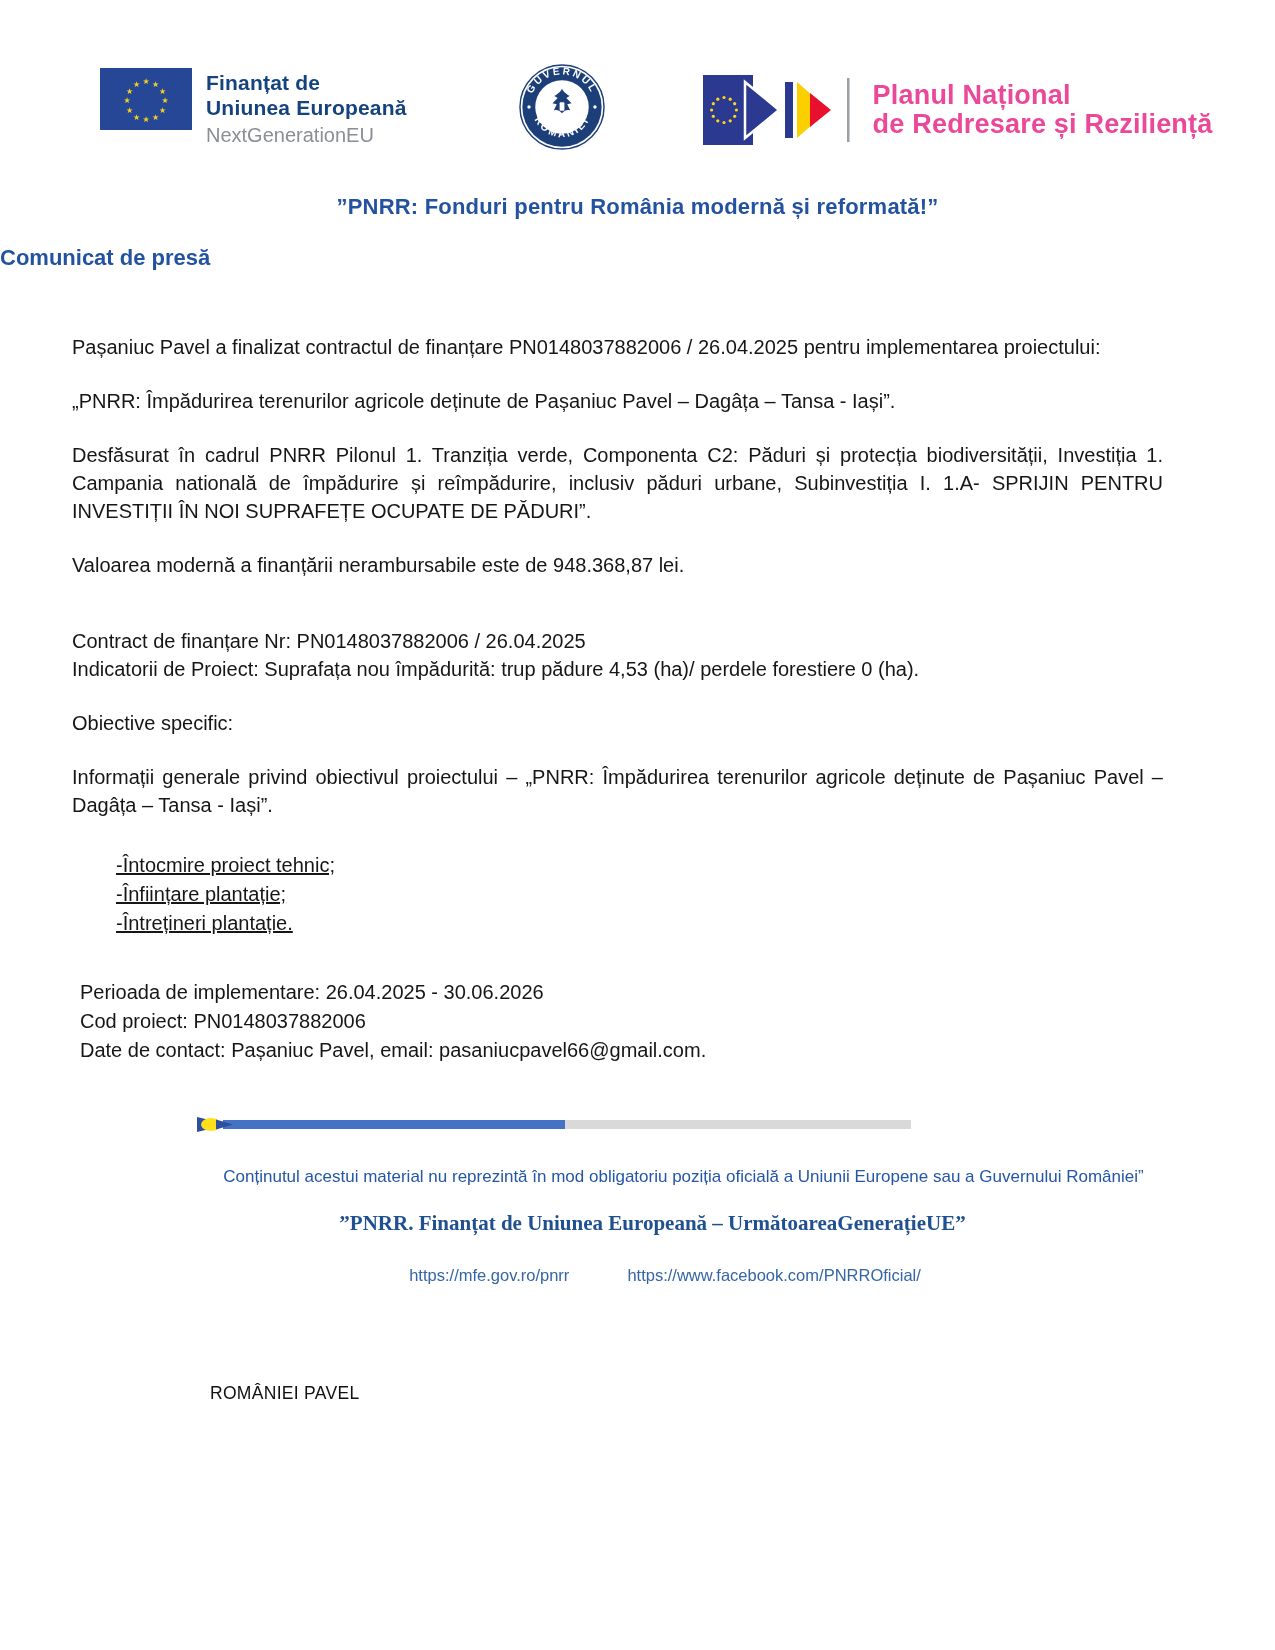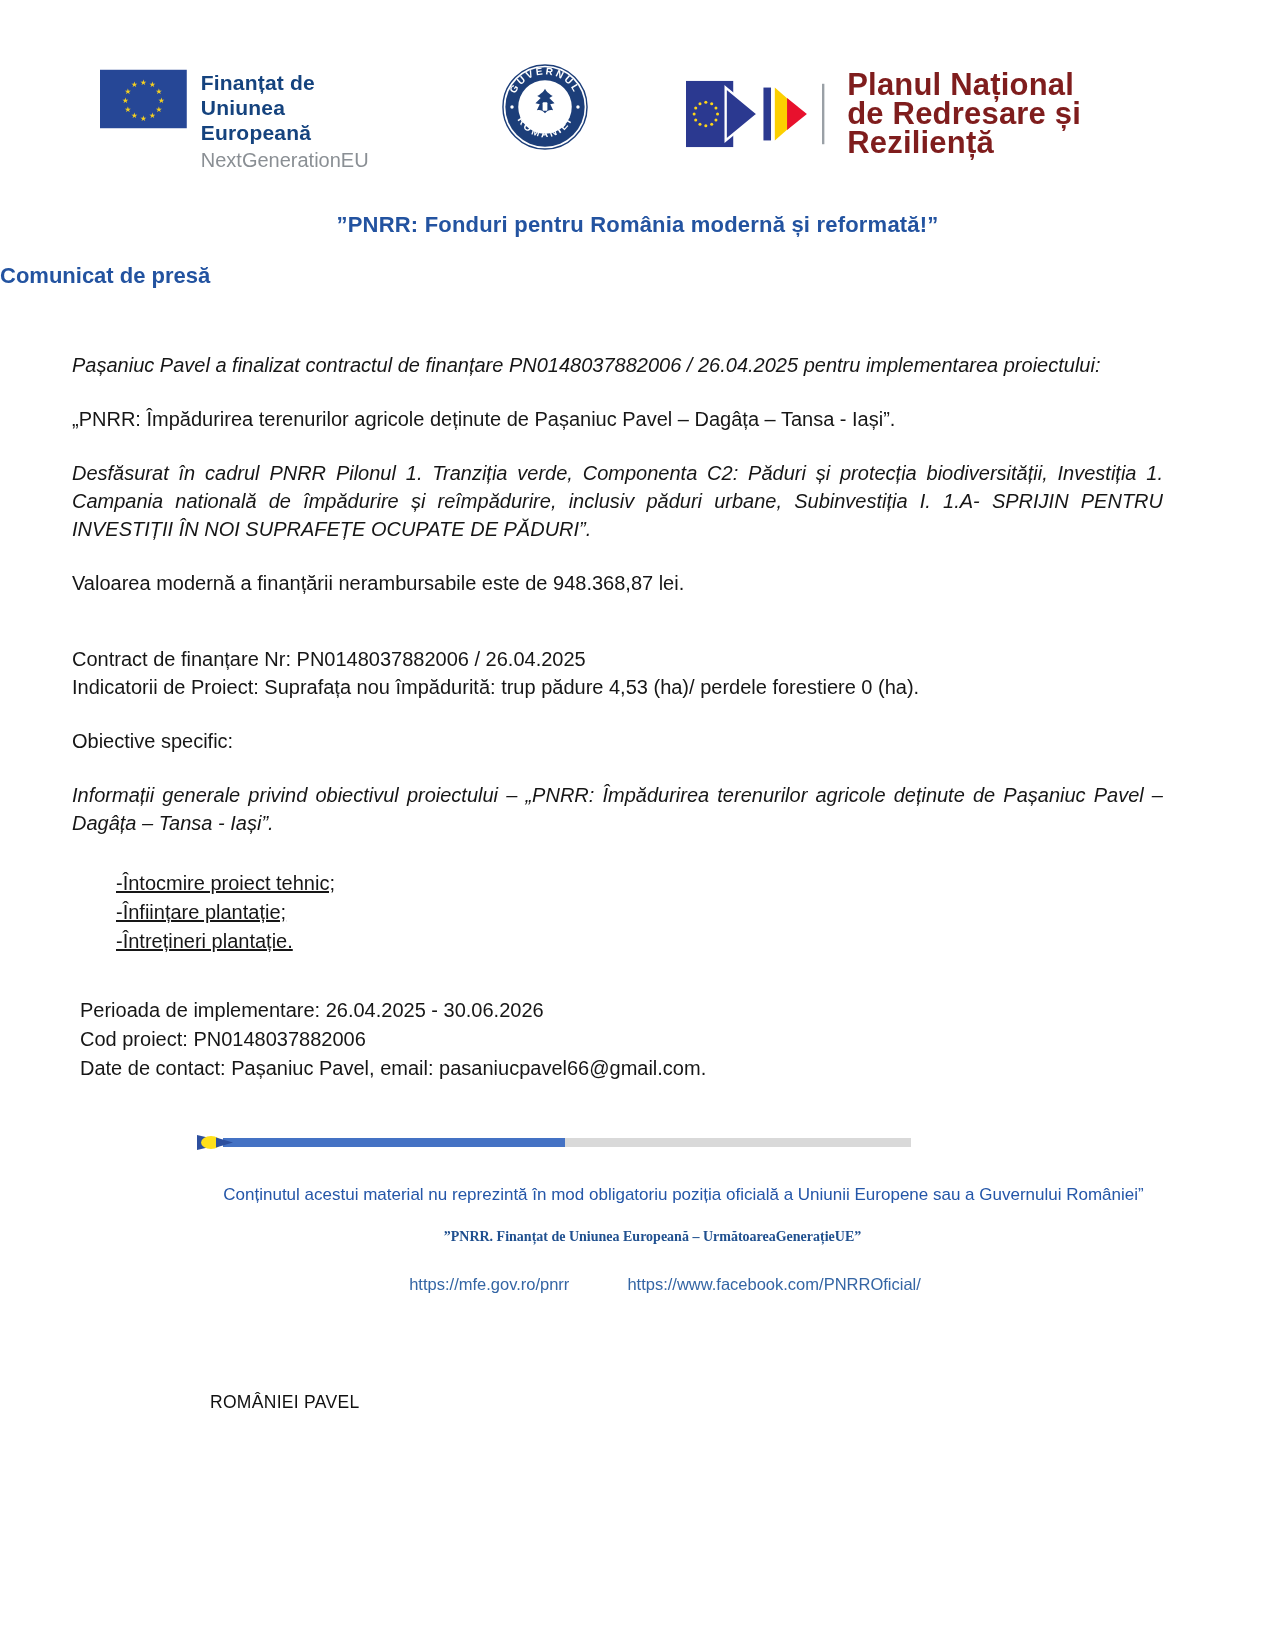--- a/index.html
+++ b/index.html
@@ -10,39 +10,39 @@
     overflow:hidden; position:relative;
   }
   
   .logos { display:flex; align-items:flex-start; padding:68px 60px 0 100px; }
   .eu-logo { display:flex; gap:14px; align-items:flex-start; }
   .eu-text { padding-top:2px; }
   .eu-text .l-bold { font-weight:bold; color:#15437e; font-size:21px; line-height:25px; letter-spacing:.2px; }
   .eu-text .l-gray { color:#8a8f94; font-size:20px; line-height:24px; margin-top:3px; }
   .gov-seal-wrap { margin-left:112px; margin-top:-4px; }
   .pnrr { margin-left:98px; display:flex; align-items:center; gap:12px; margin-top:2px; }
-  .pnrr-text { color:#7f1d1d; font-weight:bold; font-size:31px; line-height:29px; letter-spacing:.2px; }
+  .pnrr-text { color:#ec4899; font-weight:bold; font-size:27px; line-height:29px; letter-spacing:.2px; }
   .seal-text { font-family:"Liberation Sans",sans-serif; font-weight:bold; fill:#ffffff; font-size:10.5px; letter-spacing:2.5px; }
   
   .title { text-align:center; color:#2353a0; font-size:22px; font-weight:bold; margin-top:40px; letter-spacing:.2px; }
   .subtitle { text-align:left; color:#2353a0; font-size:22px; font-weight:bold; margin-top:25px; }
   
   .content { padding:0 112px 0 72px; font-size:20px; line-height:28px; margin-top:62px; }
   .para { margin-top:26px; }
-  .para.justify { text-align:justify;font-style:italic; }
+  .para.justify { text-align:justify; }
   .para.first { margin-top:0; }
   .para.gap-lg { margin-top:48px; }
   .para.tight { margin-top:0; }
   .obj-list { margin-top:32px; padding-left:44px; line-height:29px;text-decoration:underline; }
   .meta { margin-top:40px; padding-left:8px; line-height:29px; }
   
   .divider-wrap { margin:50px 0 0 195px; }
   .disclaimer { text-align:center; color:#2456a8; font-size:17px; margin-top:30px; padding-left:92px; }
   .tagline { text-align:center; color:#20508f; font-family:"Liberation Serif","DejaVu Serif",serif;
-             font-weight:bold; font-size:14px; margin-top:24px; padding-left:30px; }
+             font-weight:bold; font-size:21px; margin-top:24px; padding-left:30px; }
   .links { display:flex; justify-content:center; gap:58px; margin-top:30px; padding-left:55px;
            color:#3465a4; font-size:16.5px; }
   .links a { color:#3465a4; text-decoration:none;text-align:right; }
   .signature { margin-top:98px; padding-left:210px; font-size:17.5px; color:#111; letter-spacing:.3px; }
 </style>
 </head>
 <body>
 
 <div class="page">
 

